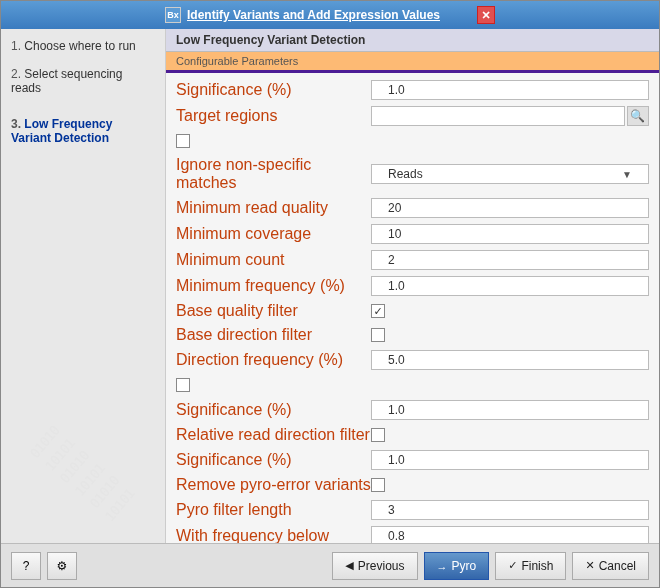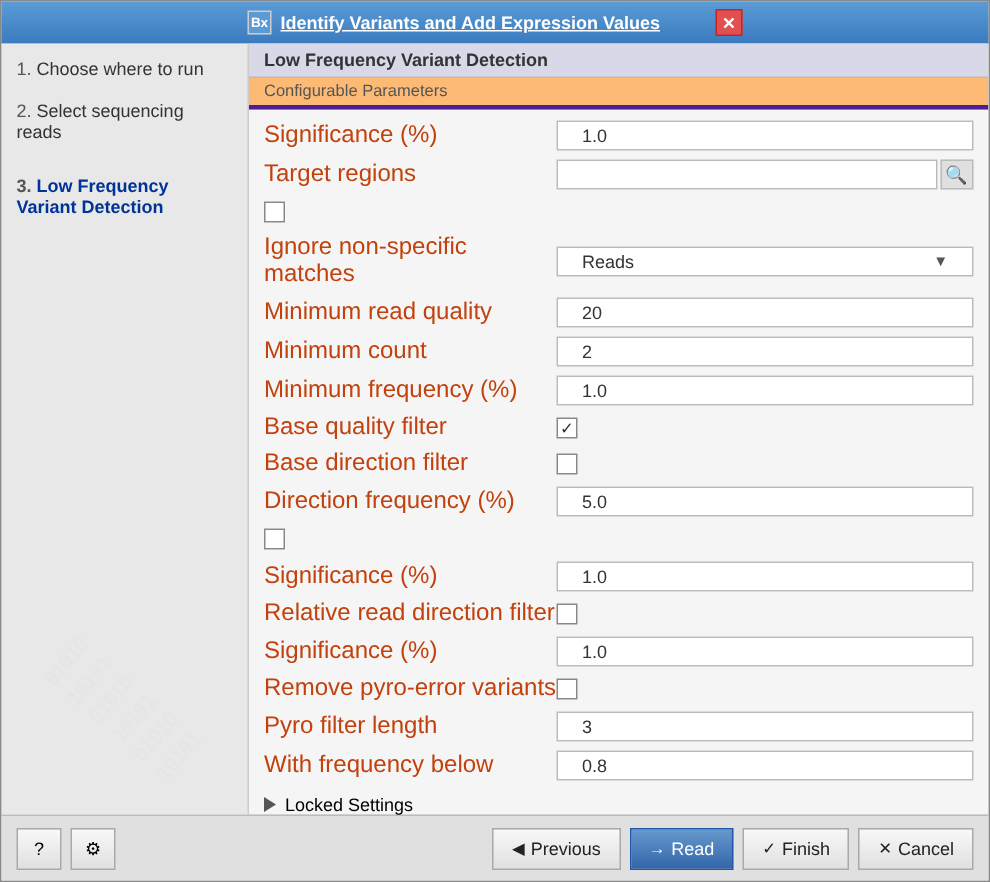--- a/index.html
+++ b/index.html
@@ -344,20 +344,24 @@
             <span>Reads</span>
             <span class="select-arrow">▼</span>
           </div>
         </div>
 
         <div class="form-row">
           <div class="form-label">Minimum read quality</div>
           <input class="form-input" type="text" value="20" style="">
         </div>
 
+        <div class="form-row">
+          <div class="form-label">Minimum coverage</div>
+          <input class="form-input" type="text" value="10" style="">
+        </div>
 
         <div class="form-row">
           <div class="form-label">Minimum count</div>
           <input class="form-input" type="text" value="2" style="">
         </div>
 
         <div class="form-row">
           <div class="form-label">Minimum frequency (%)</div>
           <input class="form-input" type="text" value="1.0" style="">
         </div>
@@ -429,21 +433,21 @@
         <span>⚙</span>
       </div>
     </div>
     <div class="footer-right">
       <div class="btn">
         <span class="btn-icon">◀</span>
         <span>Previous</span>
       </div>
       <div class="btn btn-primary">
         <span class="btn-icon">→</span>
-        <span>Read</span>
+        <span>Pyro</span>
       </div>
       <div class="btn">
         <span class="btn-icon">✓</span>
         <span>Finish</span>
       </div>
       <div class="btn">
         <span class="btn-icon">✕</span>
         <span>Cancel</span>
       </div>
     </div>

